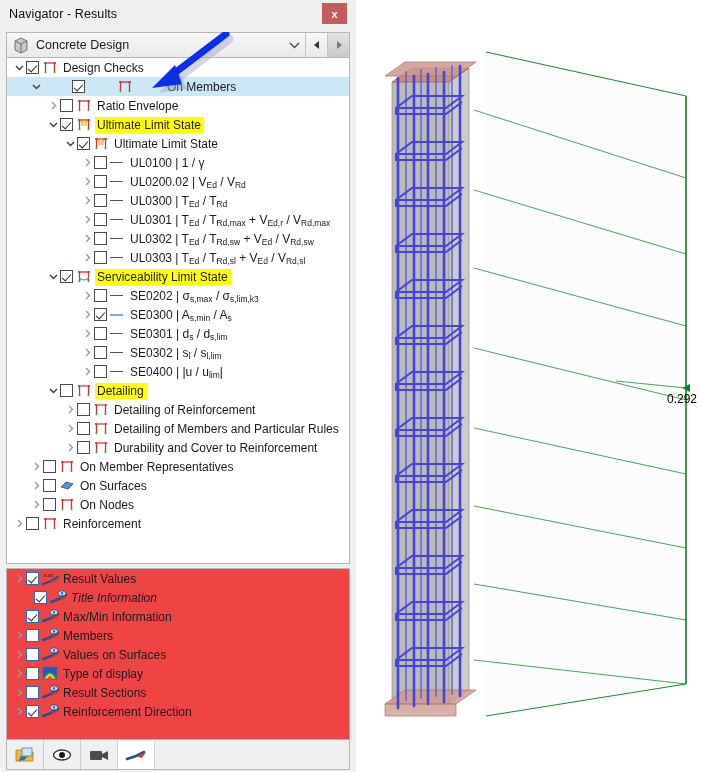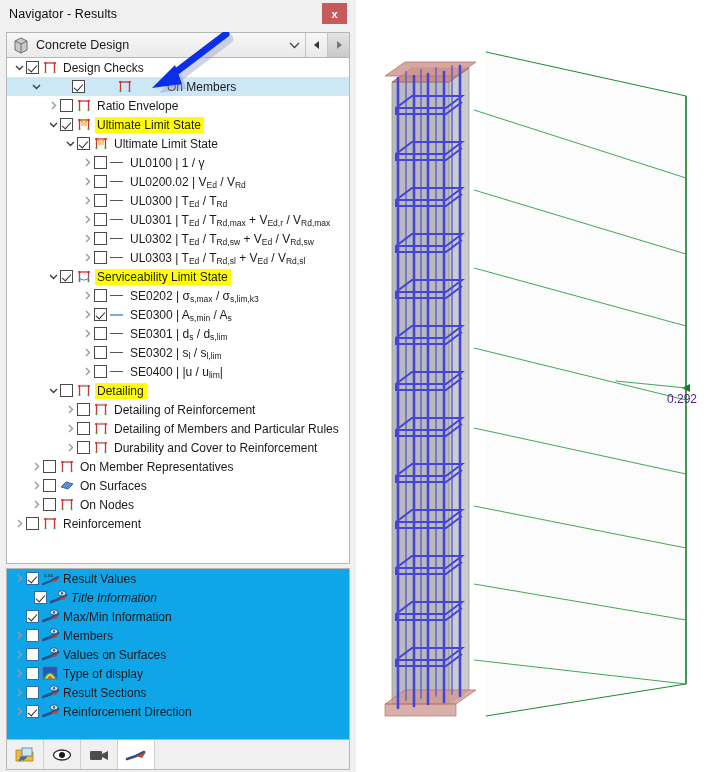--- a/index.html
+++ b/index.html
@@ -49,21 +49,21 @@
   .hdr-btn.sep{border-left:1px solid #c6c6c6;}
   .hdr-btn.active-grad{background:linear-gradient(#e4e4e4,#c9c9c9);}
   
   #tree-wrap{
     position:absolute;left:6px;top:58px;width:344px;height:506px;
     background:#ffffff;border:1px solid #b6b6b6;border-top:none;
     box-sizing:border-box;overflow:hidden;
   }
   #tree2-wrap{
     position:absolute;left:6px;top:568px;width:344px;height:172px;
-    background:#0ea5e9;border:1px solid #b6b6b6;
+    background:#ef4444;border:1px solid #b6b6b6;
     box-sizing:border-box;overflow:hidden;
   }
   .row{
     height:19px;display:flex;align-items:center;white-space:nowrap;
     font-size:12px;cursor:default;position:relative;
   }
   .row.sel{background:#cce8f7;gap:29px;}
   .twisty{
     width:13px;height:19px;flex:none;display:flex;align-items:center;justify-content:center;
     color:#7a7a7a;font-size:9px;line-height:1;cursor:pointer;
@@ -98,21 +98,21 @@
   }
   .tbtn.act{background:#ffffff;border-top:1px solid #fff;}
   
   #anno-arrow{position:absolute;left:148px;top:32px;width:110px;height:66px;pointer-events:none;}
   
   #viewport{
     position:absolute;left:356px;top:0;width:355px;height:772px;
     background:#ffffff;overflow:hidden;
   }
   #val-label{
-    position:absolute;left:667px;top:392px;color:#4c1d95;font-size:12px;
+    position:absolute;left:667px;top:392px;color:#000000;font-size:12px;
     font-family:"Liberation Sans",sans-serif;
   }
 </style>
 </head>
 <body>
 
 <div id="navigator">
 
   <div id="titlebar">
     <div id="title-text">Navigator - Results</div>

